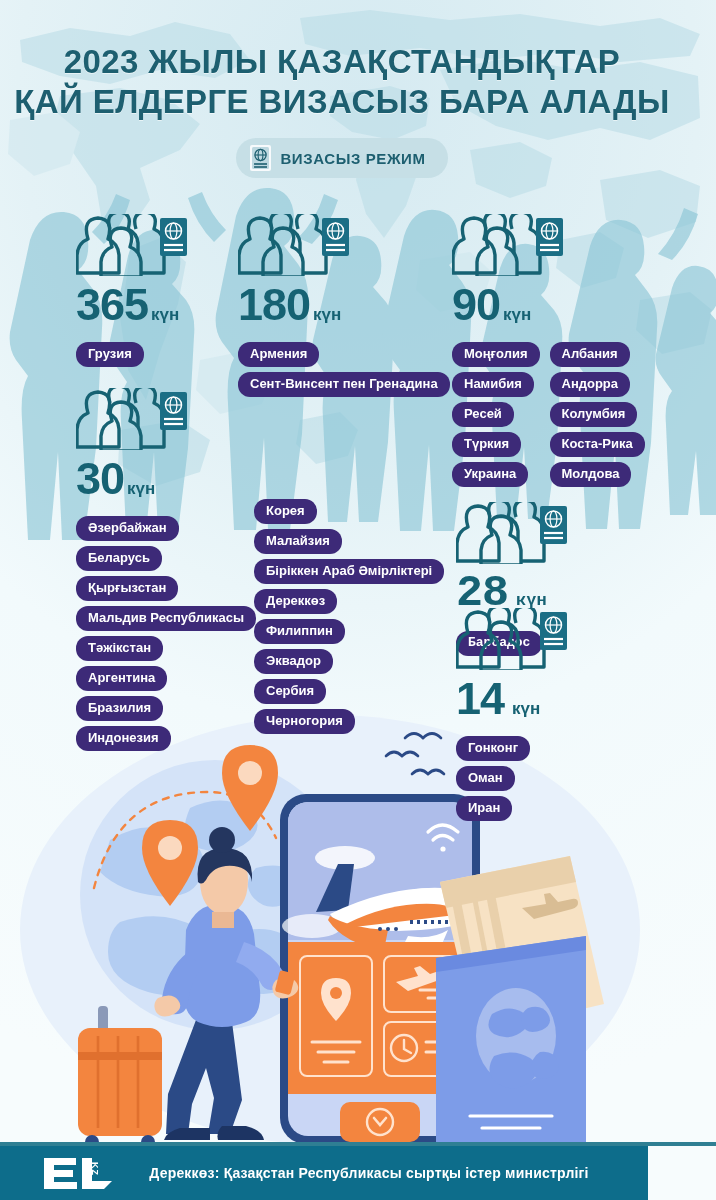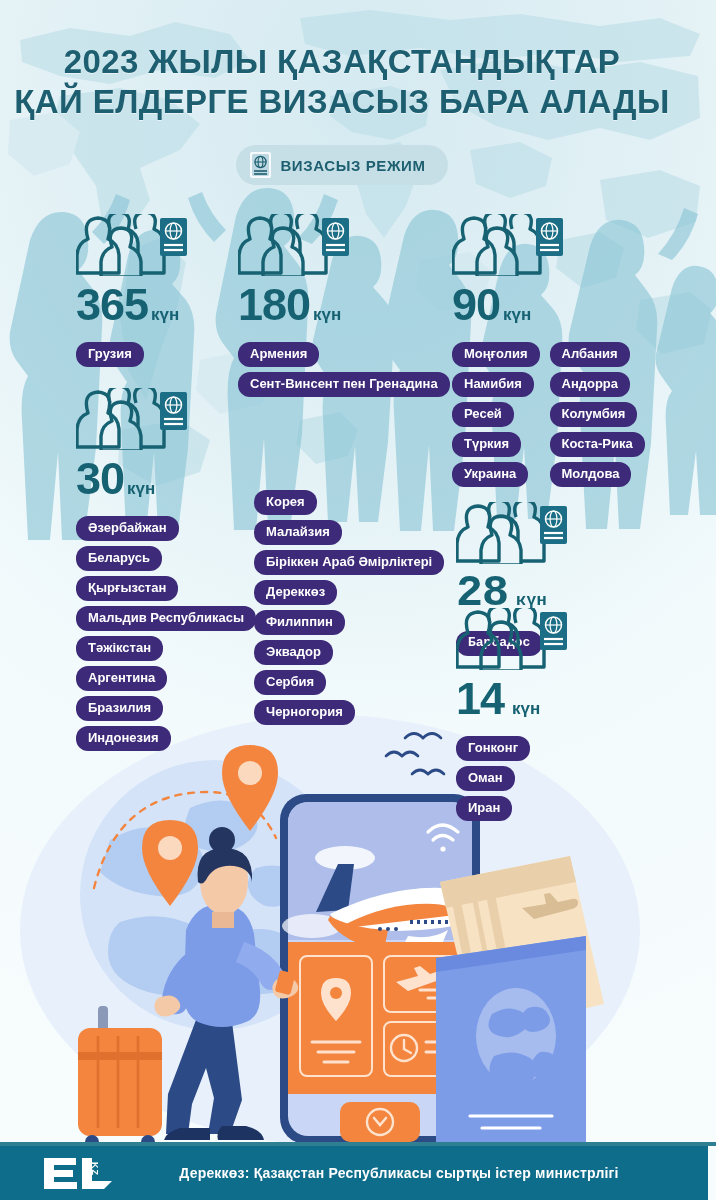--- a/index.html
+++ b/index.html
@@ -24,21 +24,21 @@
 
   
   .header{ position:absolute; left:0; top:42px; width:684px; text-align:center; z-index:6; }
   .title-line{
     color:#1d5f70; font-weight:bold; letter-spacing:.4px;
     font-size:33px; line-height:40px; white-space:nowrap;
     text-shadow:0 1px 0 rgba(255,255,255,.55);
   }
   .badge{
     display:inline-flex; align-items:center; gap:9px;
-    margin-top:23px; padding:7px 22px 7px 14px;
+    margin-top:16px; padding:7px 22px 7px 14px;
     background:#c6dfe6; border-radius:22px;
   }
   .badge-text{ color:#1d5f70; font-weight:bold; font-size:15px; letter-spacing:.6px; }
 
   
   .group{ position:absolute; z-index:5; }
   .icon-row{ display:block; }
   .num-row{ display:flex; align-items:baseline; margin-top:2px; }
   .num{
     color:#166273; font-weight:bold; font-size:45px; line-height:45px;
@@ -54,21 +54,21 @@
     padding:5px 12px 6px; white-space:nowrap;
   }
   .cols{ display:flex; gap:10px; align-items:flex-start; }
 
   
   .illus{ position:absolute; left:0; top:690px; width:716px; height:460px; z-index:4; }
 
   
   .rule{ position:absolute; left:0; top:1142px; width:716px; height:4px; background:#2f7f93; z-index:8; }
   .footer{
-    position:absolute; left:0; top:1146px; width:708px; height:54px;
+    position:absolute; left:0; top:1146px; width:648px; height:54px;
     background:#0d6d8b; z-index:8;
     display:flex; align-items:center;
   }
   .logo{ position:relative; margin-left:42px; width:78px; height:34px; }
   .logo-kz{
     position:absolute; left:58px; top:6px;
     color:#ffffff; font-size:9px; font-weight:bold; letter-spacing:1px;
     transform:rotate(90deg); transform-origin:left top;
   }
   .source{
@@ -273,21 +273,21 @@
         <span class="pill">Тәжікстан</span>
         <span class="pill">Аргентина</span>
         <span class="pill">Бразилия</span>
         <span class="pill">Индонезия</span>
       </div>
     </div>
   </div>
 
   <div class="group" style="left:254px; top:488px;">
     <div class="cols">
-      <div class="pills" style="margin-top:2px;">
+      <div class="pills" style="margin-top:11px;">
         <span class="pill">Корея</span>
         <span class="pill">Малайзия</span>
         <span class="pill">Біріккен Араб Әмірліктері</span>
         <span class="pill">Дереккөз</span>
         <span class="pill">Филиппин</span>
         <span class="pill">Эквадор</span>
         <span class="pill">Сербия</span>
         <span class="pill">Черногория</span>
       </div>
     </div>

